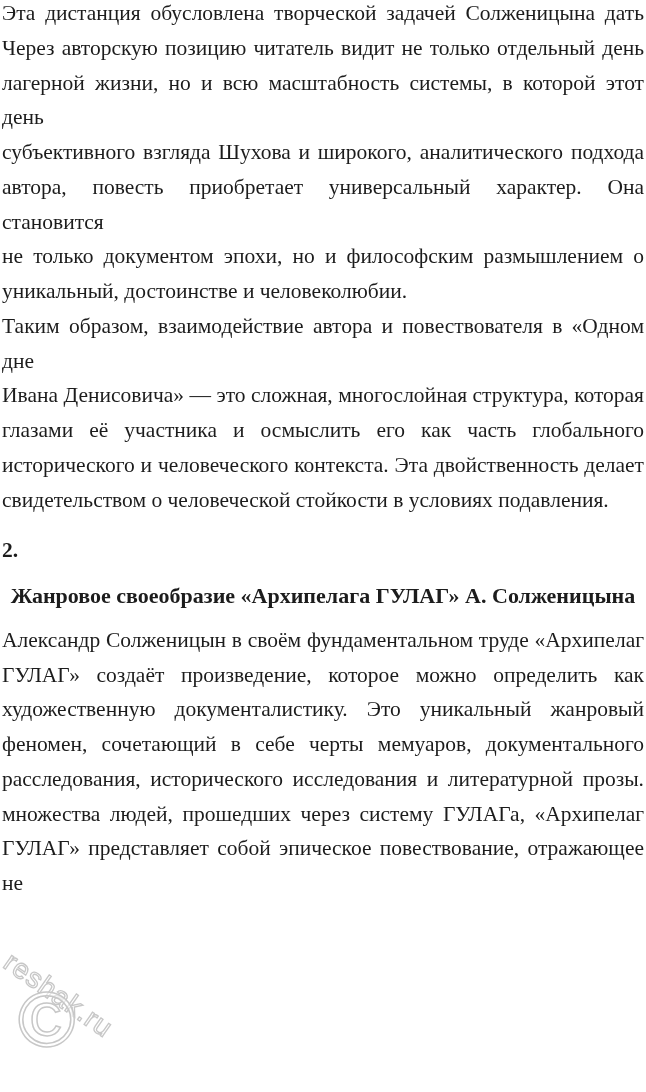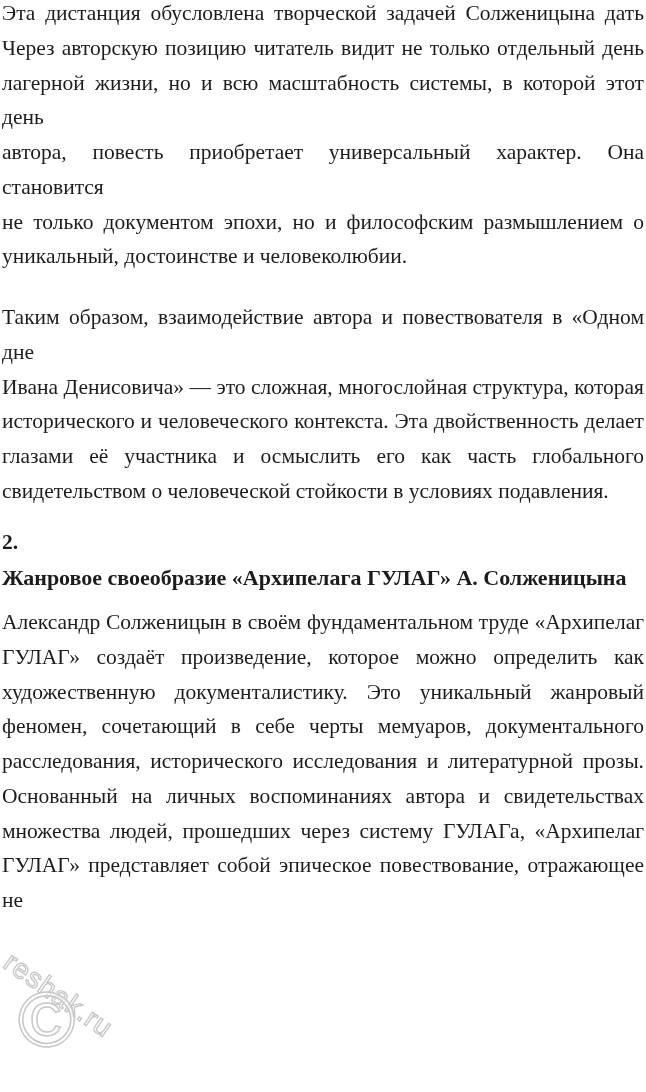--- a/index.html
+++ b/index.html
@@ -21,27 +21,27 @@
     color: #1c1c1c;
   }
   .paragraph .line {
     text-align: justify;
     text-align-last: justify;
   }
   .paragraph .line.last {
     text-align-last: left;
   }
   .page [data-name="paragraph-1"] { margin-top: 0; }
-  .page [data-name="paragraph-2"] { margin-top: 26px; }
+  .page [data-name="paragraph-2"] { }
   .page [data-name="section-number"] { margin-top: 16px; font-weight: bold; }
   .page [data-name="section-heading"] {
-    margin-top: 2px;
+    margin-top: 11px;
     font-weight: bold;
     font-size: 22px;
-    text-align: left;
+    text-align: center;
   }
   .page [data-name="paragraph-3"] { margin-top: 9px; }
 
   .watermark {
     position: absolute; z-index: 2;
     left: 0; top: 0; width: 100%; height: 100%;
     font-family: "Liberation Sans", sans-serif;
   }
   .wm-text {
     position: absolute;
@@ -64,40 +64,40 @@
 </style>
 </head>
 <body>
 
 <div class="page" data-name="document-page">
   <div data-name="document-text">
       <div class="paragraph" data-name="paragraph-1">
         <div class="line" data-name="text-line">Эта дистанция обусловлена творческой задачей Солженицына дать</div>
         <div class="line" data-name="text-line">Через авторскую позицию читатель видит не только отдельный день</div>
         <div class="line" data-name="text-line">лагерной жизни, но и всю масштабность системы, в которой этот день</div>
+        <div class="line" data-name="text-line">субъективного взгляда Шухова и широкого, аналитического подхода</div>
         <div class="line" data-name="text-line">автора, повесть приобретает универсальный характер. Она становится</div>
         <div class="line" data-name="text-line">не только документом эпохи, но и философским размышлением о</div>
         <div class="line last" data-name="text-line">уникальный, достоинстве и человеколюбии.</div>
       </div>
       <div class="paragraph" data-name="paragraph-2">
         <div class="line" data-name="text-line">Таким образом, взаимодействие автора и повествователя в «Одном дне</div>
         <div class="line" data-name="text-line">Ивана Денисовича» — это сложная, многослойная структура, которая</div>
+        <div class="line" data-name="text-line">глазами её участника и осмыслить его как часть глобального</div>
         <div class="line" data-name="text-line">исторического и человеческого контекста. Эта двойственность делает</div>
-        <div class="line" data-name="text-line">глазами её участника и осмыслить его как часть глобального</div>
         <div class="line last" data-name="text-line">свидетельством о человеческой стойкости в условиях подавления.</div>
       </div>
       <div class="section-number" data-name="section-number">2.</div>
       <div class="heading" data-name="section-heading">Жанровое своеобразие «Архипелага ГУЛАГ» А. Солженицына</div>
       <div class="paragraph" data-name="paragraph-3">
         <div class="line" data-name="text-line">Александр Солженицын в своём фундаментальном труде «Архипелаг</div>
         <div class="line" data-name="text-line">ГУЛАГ» создаёт произведение, которое можно определить как</div>
         <div class="line" data-name="text-line">художественную документалистику. Это уникальный жанровый</div>
         <div class="line" data-name="text-line">феномен, сочетающий в себе черты мемуаров, документального</div>
         <div class="line" data-name="text-line">расследования, исторического исследования и литературной прозы.</div>
-        <div class="line" data-name="text-line">Основанный на личных воспоминаниях автора и свидетельствах</div>
         <div class="line" data-name="text-line">множества людей, прошедших через систему ГУЛАГа, «Архипелаг</div>
         <div class="line" data-name="text-line">ГУЛАГ» представляет собой эпическое повествование, отражающее не</div>
       </div>
     </div>
 </div>
 
 <div class="watermark" data-name="watermark">
   <span class="wm-text" data-name="watermark-site-text">reshak.ru</span>
   <span class="wm-copy" data-name="copyright-icon">©</span>
 </div>

